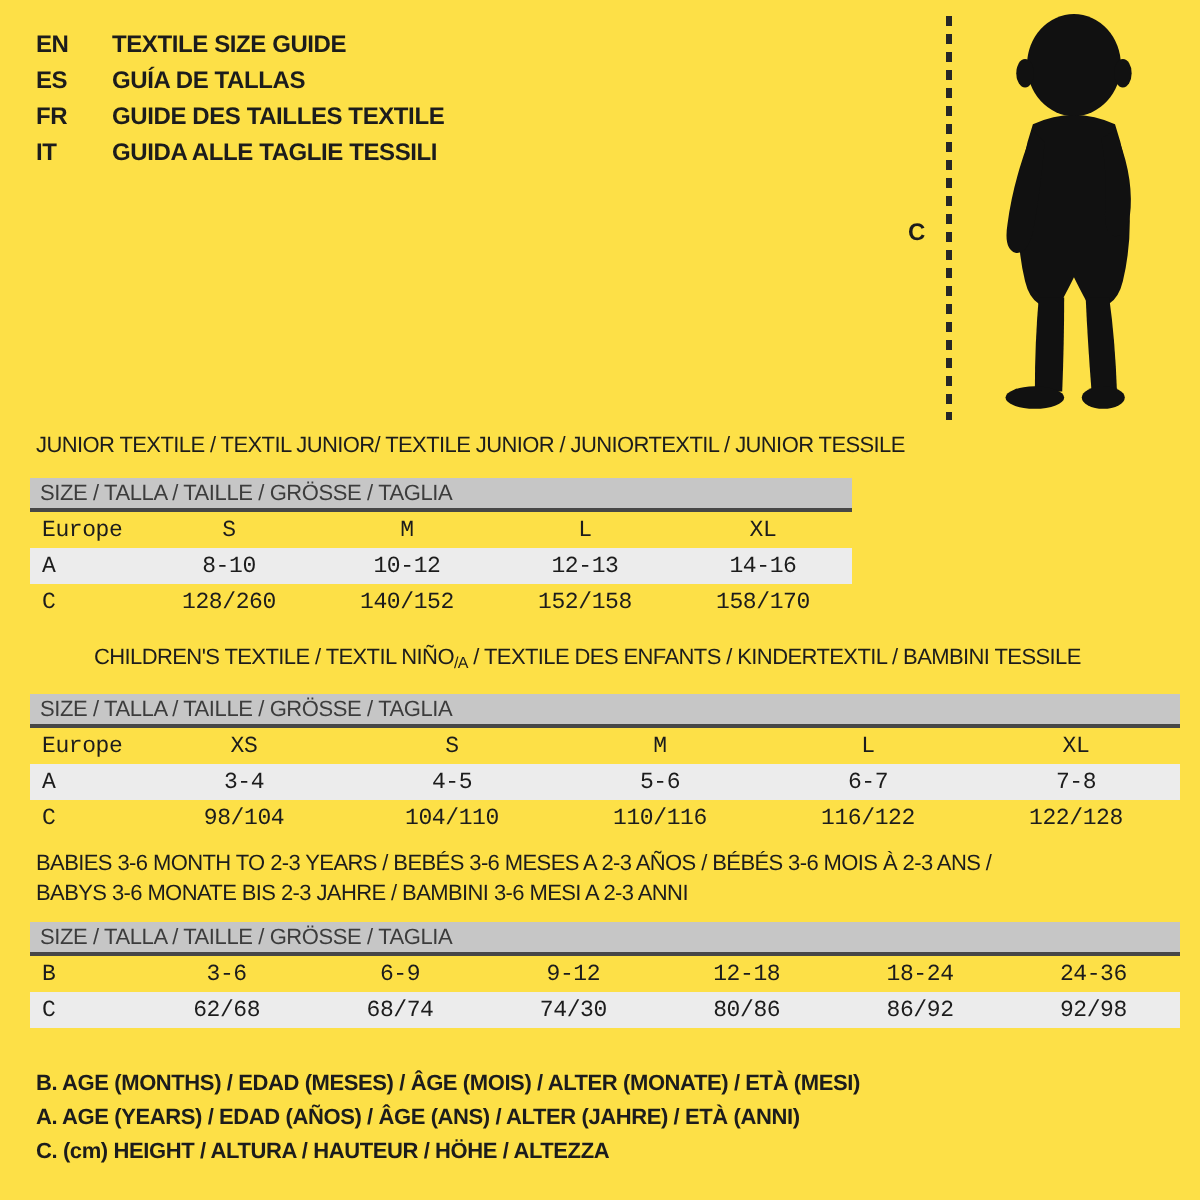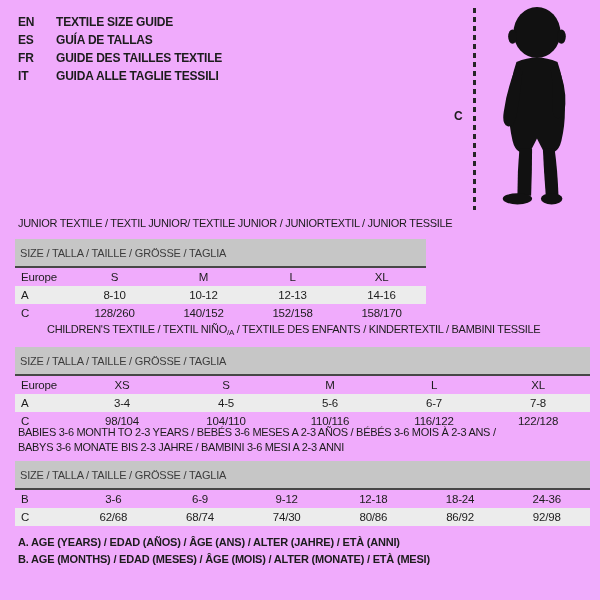--- a/index.html
+++ b/index.html
@@ -2,21 +2,21 @@
 <html><head>
 <meta charset="utf-8">
 <style>
   html,body { margin:0; padding:0; }
   body {
     width:600px; height:600px; background:#ffffff;
     font-family:"Liberation Sans", sans-serif;
     color:#1c1c1c;
     -webkit-font-smoothing:antialiased;
   }
-  .canvas { position:relative; width:600px; height:600px; overflow:hidden; background:#f0abfc; }
+  .canvas { position:relative; width:600px; height:600px; overflow:hidden; background:#fde047; }
 
   
   .lang-list { position:absolute; left:18px; top:13px; font-weight:bold; font-size:12px;
                line-height:18px; letter-spacing:-0.2px; }
   .lang-row { display:flex; }
   .lang-code { width:38px; }
 
   
   .fig { position:absolute; left:440px; top:6px; width:150px; height:212px; }
   .dash-line { position:absolute; left:33px; top:2px; width:3px; height:202px;
@@ -30,24 +30,24 @@
   .title-1 { top:216px; }
   .title-2 { top:322px;margin-left:29px; }
   .title-3 { top:425px; }
   .sub { font-size:8px; vertical-align:-2px; }
 
   
   .tbl { position:absolute; left:15px; font-size:11.5px; letter-spacing:-0.2px; }
   .tbl-1 { top:239px; width:411px; }
   .tbl-2 { top:347px; width:575px; }
   .tbl-3 { top:461px; width:575px; }
-  .size-bar { height:29px; box-sizing:border-box; background:#c6c6c6;
+  .size-bar { height:17px; box-sizing:border-box; background:#c6c6c6;
               border-bottom:2px solid #474747; color:#3c3c3c;
               display:flex; align-items:center; padding-left:5px; font-size:11px; }
-  .row { display:flex; align-items:center; height:18px; }
+  .row { display:flex; align-items:center; height:18px;font-family:Liberation Mono, monospace; }
   .row.alt { background:#ececec; }
   .lab { width:55px; padding-left:6px; box-sizing:border-box; }
   .cell { flex:1 1 0; text-align:center; }
 
   
   .legend { position:absolute; left:18px; top:534px; font-weight:bold; font-size:11px;
             line-height:17px; letter-spacing:-0.2px; }
 </style>
 </head>
 <body>
@@ -169,17 +169,18 @@
       <span class="cell">62/68</span>
       <span class="cell">68/74</span>
       <span class="cell">74/30</span>
       <span class="cell">80/86</span>
       <span class="cell">86/92</span>
       <span class="cell">92/98</span>
     </div>
   </div>
 
   <div class="legend">
+    <div>B. AGE (MONTHS) / EDAD (MESES) / ÂGE (MOIS) / ALTER (MONATE) / ETÀ (MESI)</div>
     <div>A. AGE (YEARS) / EDAD (AÑOS) / ÂGE (ANS) / ALTER (JAHRE) / ETÀ (ANNI)</div>
-    <div>B. AGE (MONTHS) / EDAD (MESES) / ÂGE (MOIS) / ALTER (MONATE) / ETÀ (MESI)</div>
+    <div>C. (cm) HEIGHT / ALTURA / HAUTEUR / HÖHE / ALTEZZA</div>
   </div>
 
 </div>
 
 </body></html>

